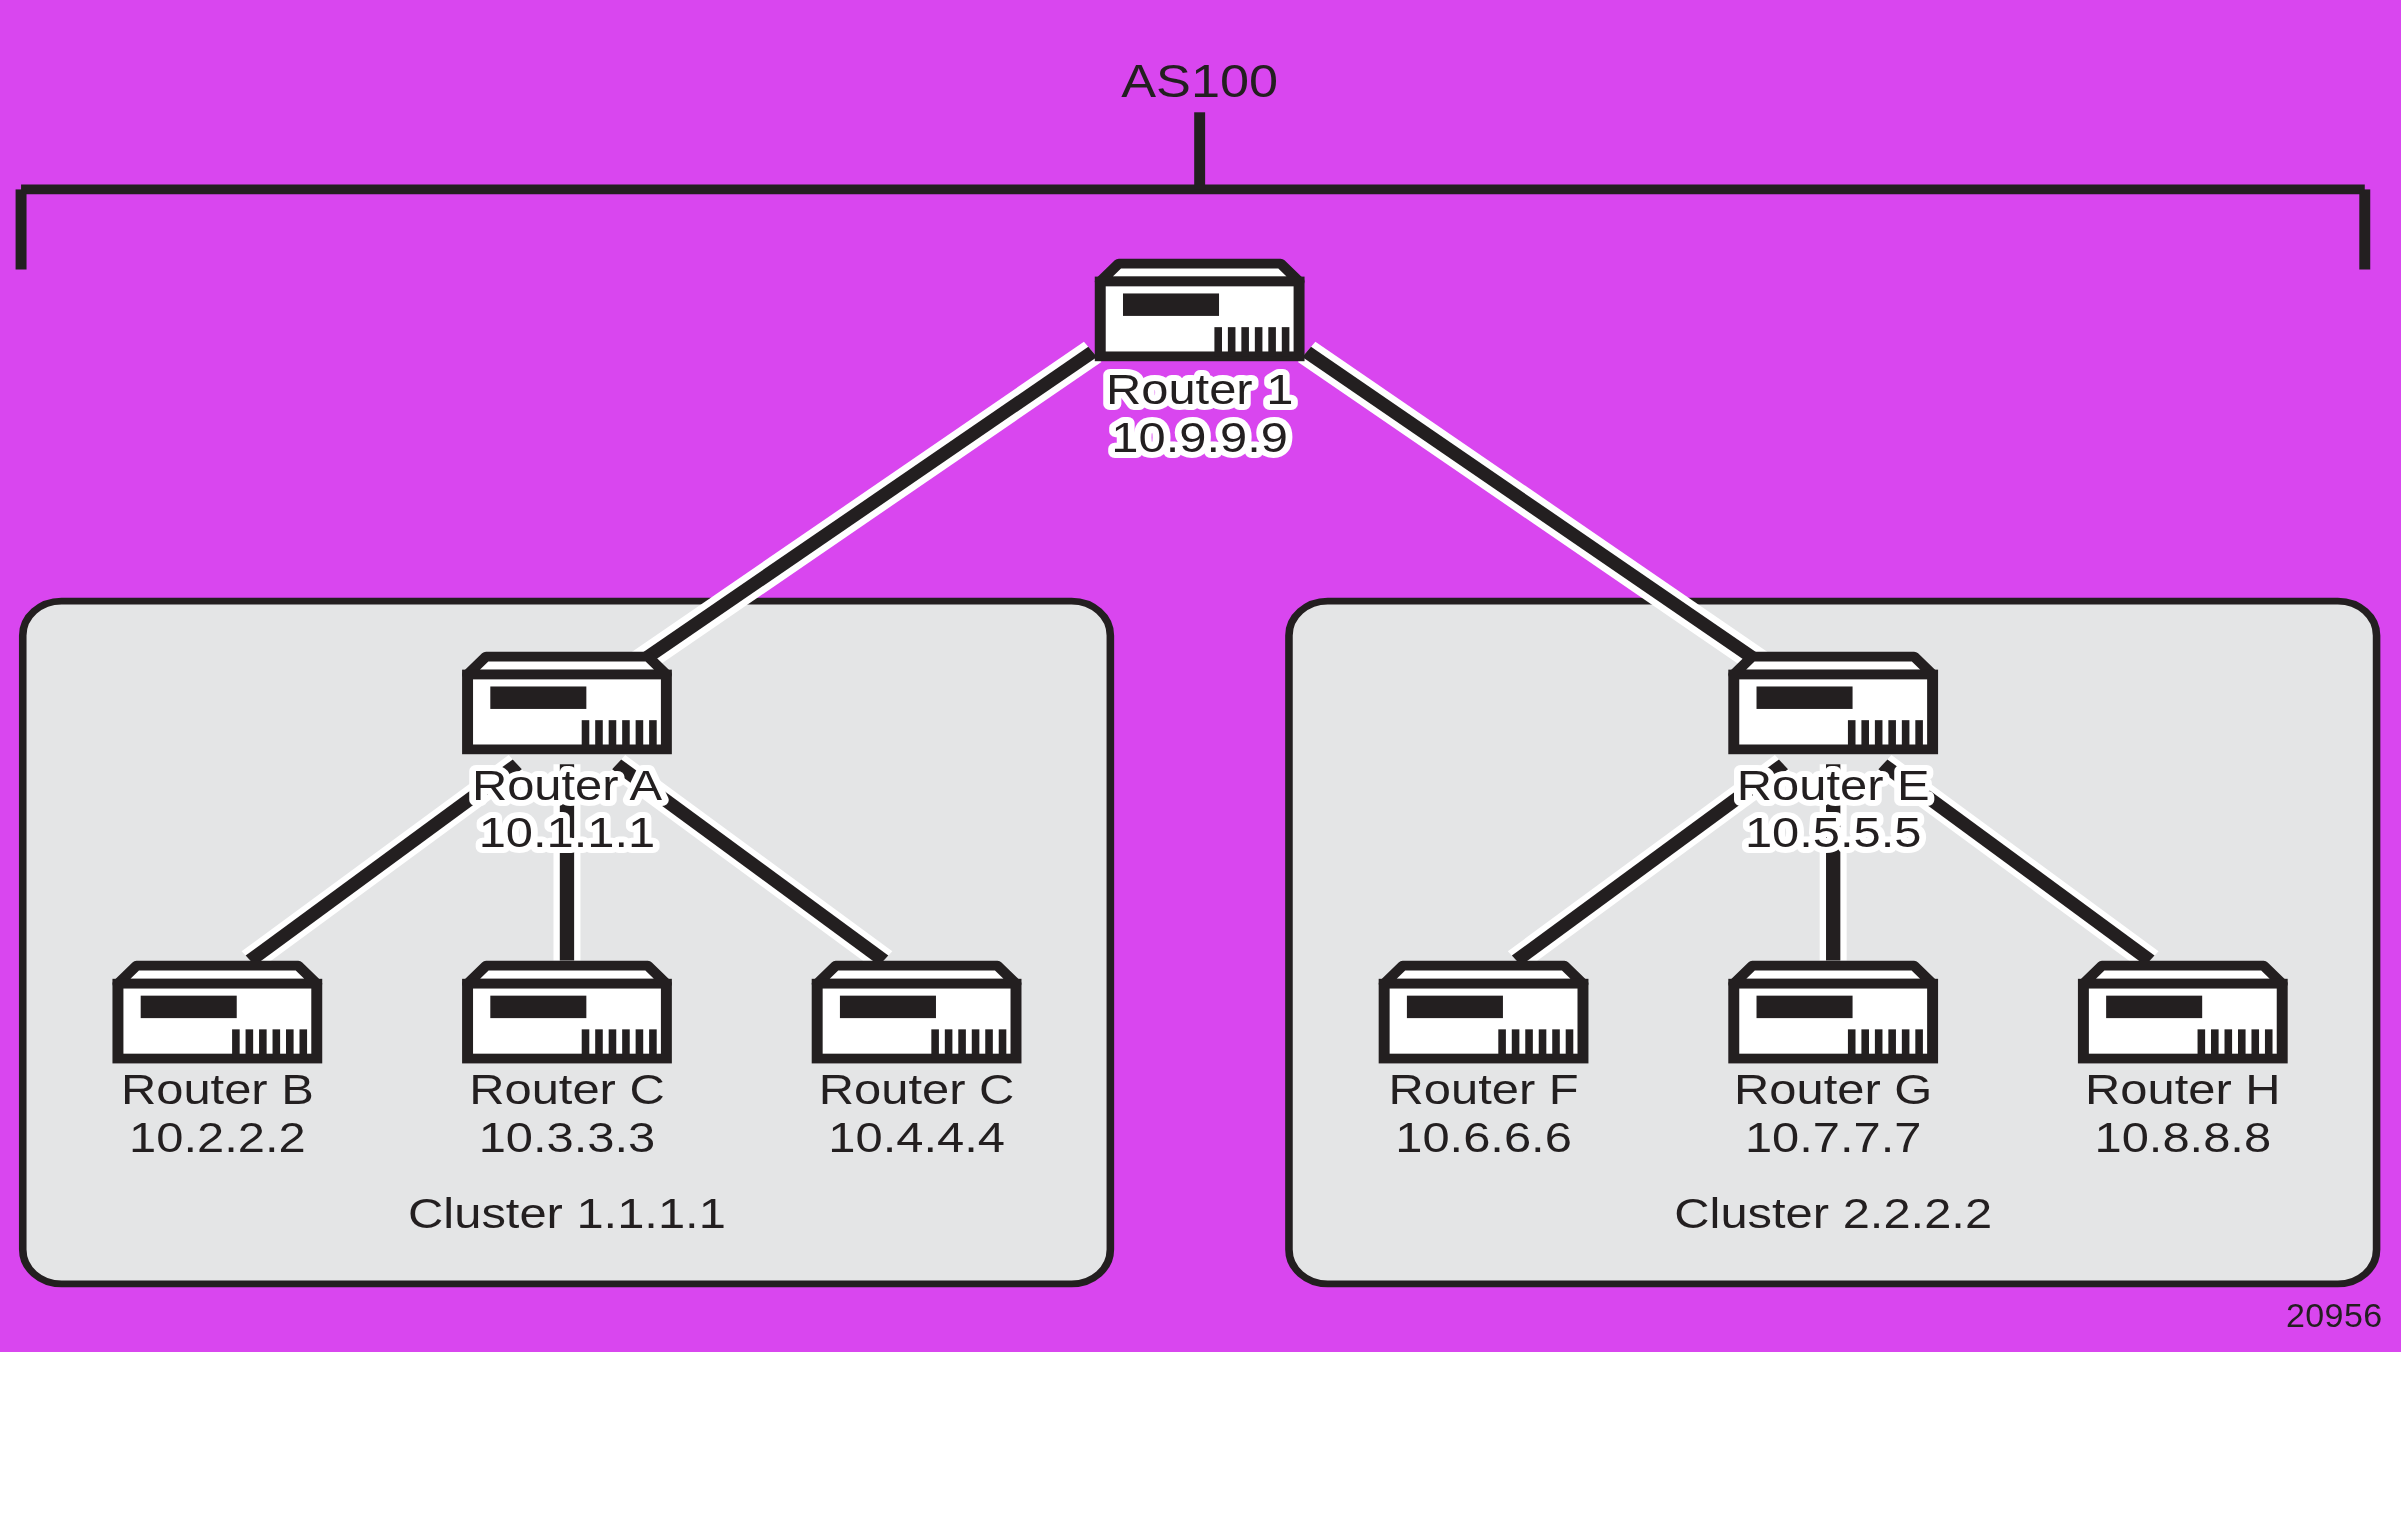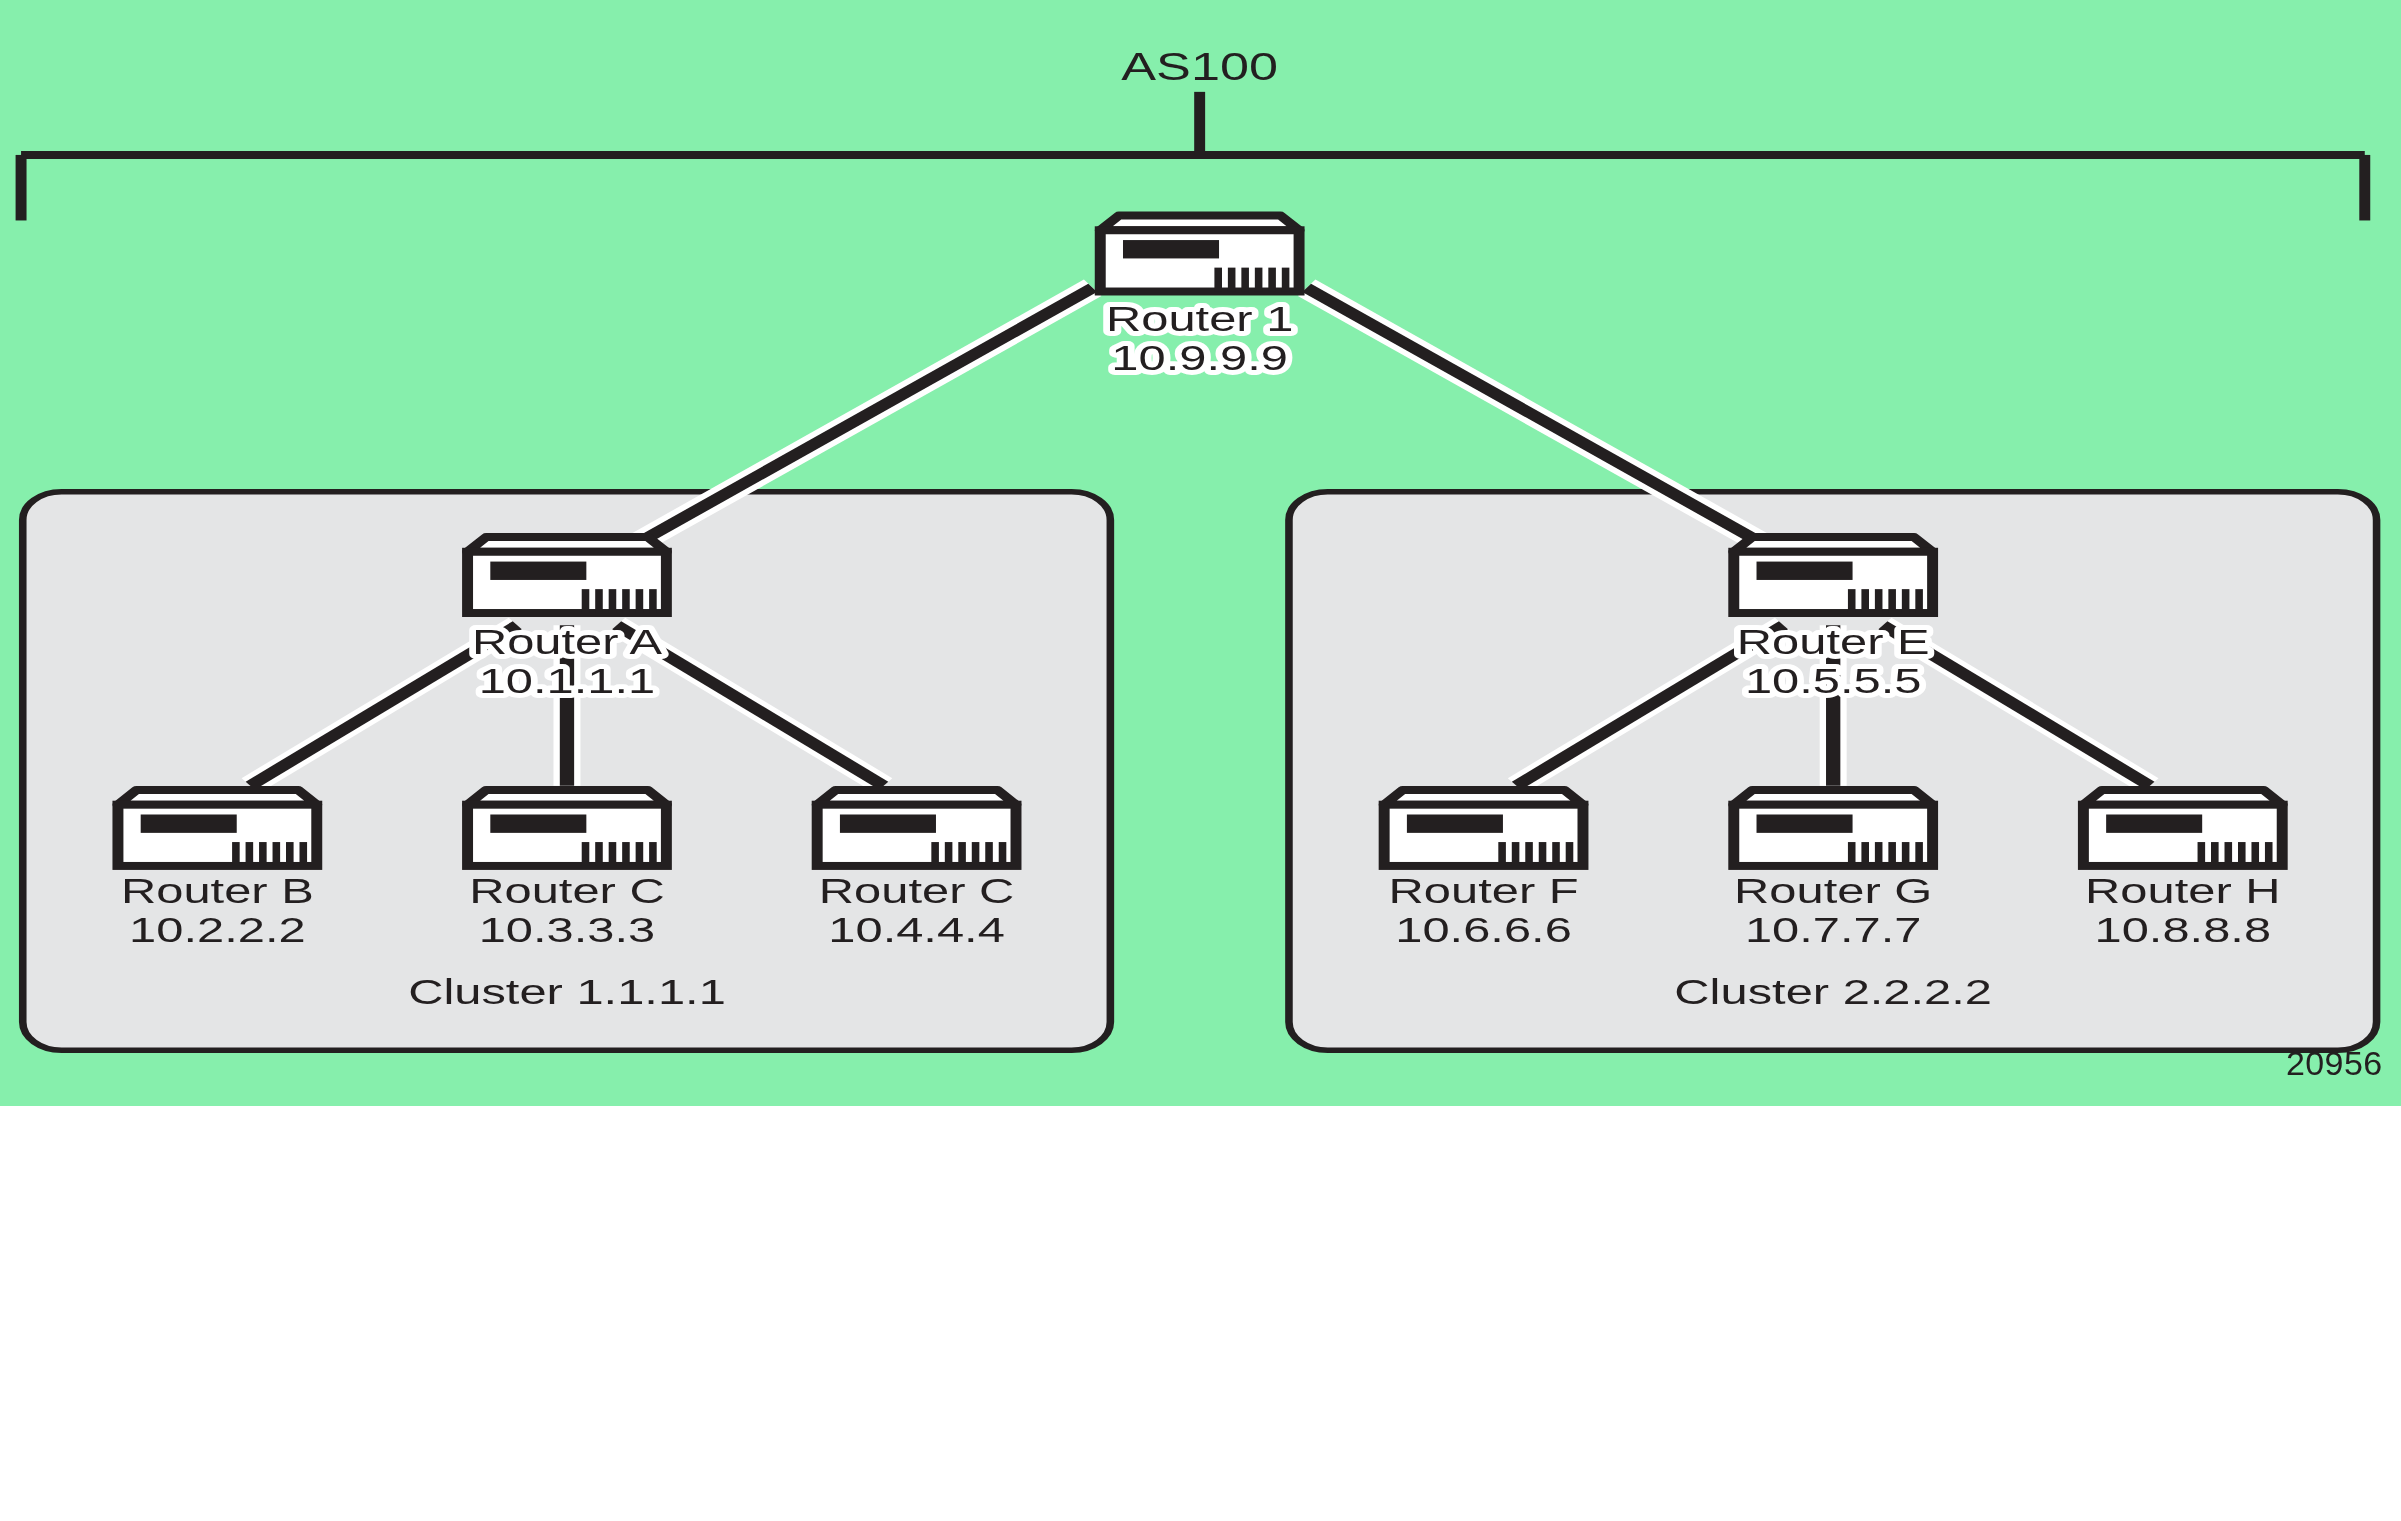--- a/index.html
+++ b/index.html
@@ -8,34 +8,34 @@
     margin: 0;
     padding: 0;
     background: #ffffff;
   }
   body {
     font-family: "Liberation Sans", sans-serif;
   }
   #canvas {
     position: relative;
     width: 2401px;
-    height: 1106px;
-    background: #86efac;
+    height: 1352px;
+    background: #d946ef;
     overflow: hidden;
   }
   #scene {
     position: absolute;
     inset: 0;
     width: 100%;
     height: 100%;
   }
   .fignum {
     position: absolute;
     right: 18.5px;
-    bottom: 23px;
+    bottom: 17px;
     font-family: "Liberation Sans", sans-serif;
     font-size: 34px;
     color: #231f20;
     letter-spacing: 0.4px;
   }
 </style>
 </head>
 <body>
 
 <div id="canvas">

